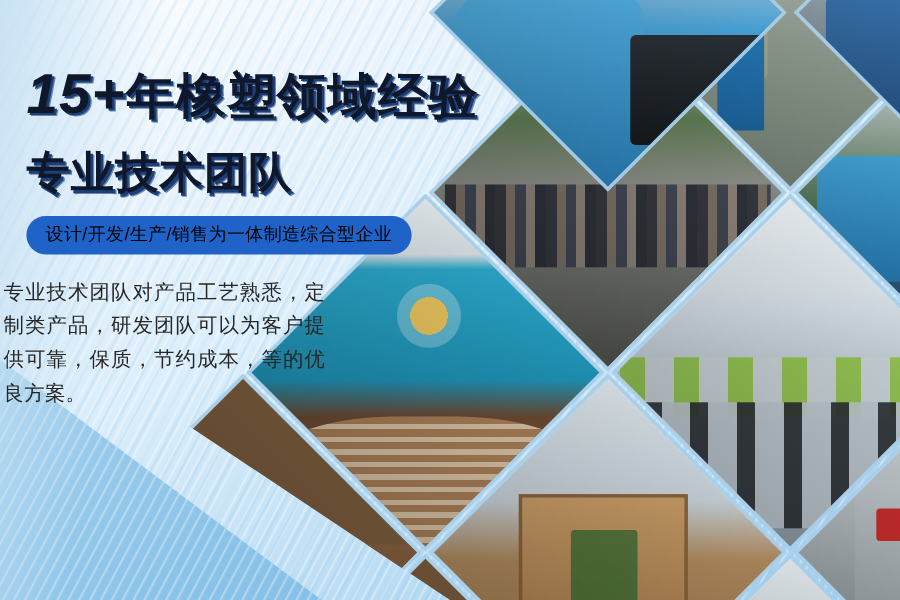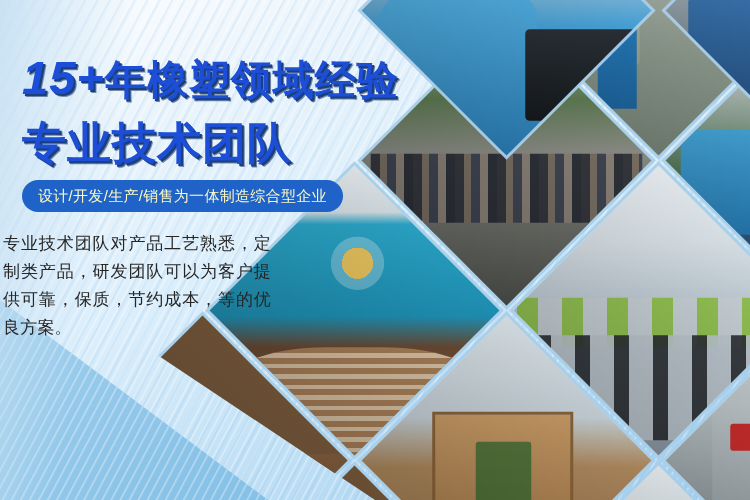--- a/index.html
+++ b/index.html
@@ -245,48 +245,48 @@
   .content{
     position:absolute;left:0;top:0;width:470px;height:500px;
     padding:0;
   }
   .headline{
     position:absolute;left:22px;top:52px;
     width:430px;
   }
   .hl-line{
     display:block;
-    color:#1d4ed8;
+    color:#0f172a;
     font-weight:bold;
     font-style:italic;
     letter-spacing:0px;
     text-shadow:
       2px 2px 0 #1b3f7a,
       3px 3px 0 rgba(20,50,100,.55);
     white-space:nowrap;
   }
   .hl-line .num{
     font-size:47px;
     font-style:italic;
     letter-spacing:1px;
   }
   .hl-line .cn{
     font-size:41px;
     font-style:normal;
     letter-spacing:1px;
   }
   .hl-1{line-height:52px;}
   .hl-2{line-height:52px;margin-top:2px;}
-  .hl-2 .cn{font-size:44px;}
+  .hl-2 .cn{font-size:36px;}
 
   .pill{
     position:absolute;left:22px;top:180px;
     display:inline-block;
     background:#1f63c9;
-    color:#fef9c3;
+    color:#000000;
     font-size:15px;
     line-height:15px;
     padding:8px 16px 9px 16px;
     border-radius:20px;
     white-space:nowrap;
     letter-spacing:.3px;
   }
 
   .body-text{
     position:absolute;left:3px;top:230px;

